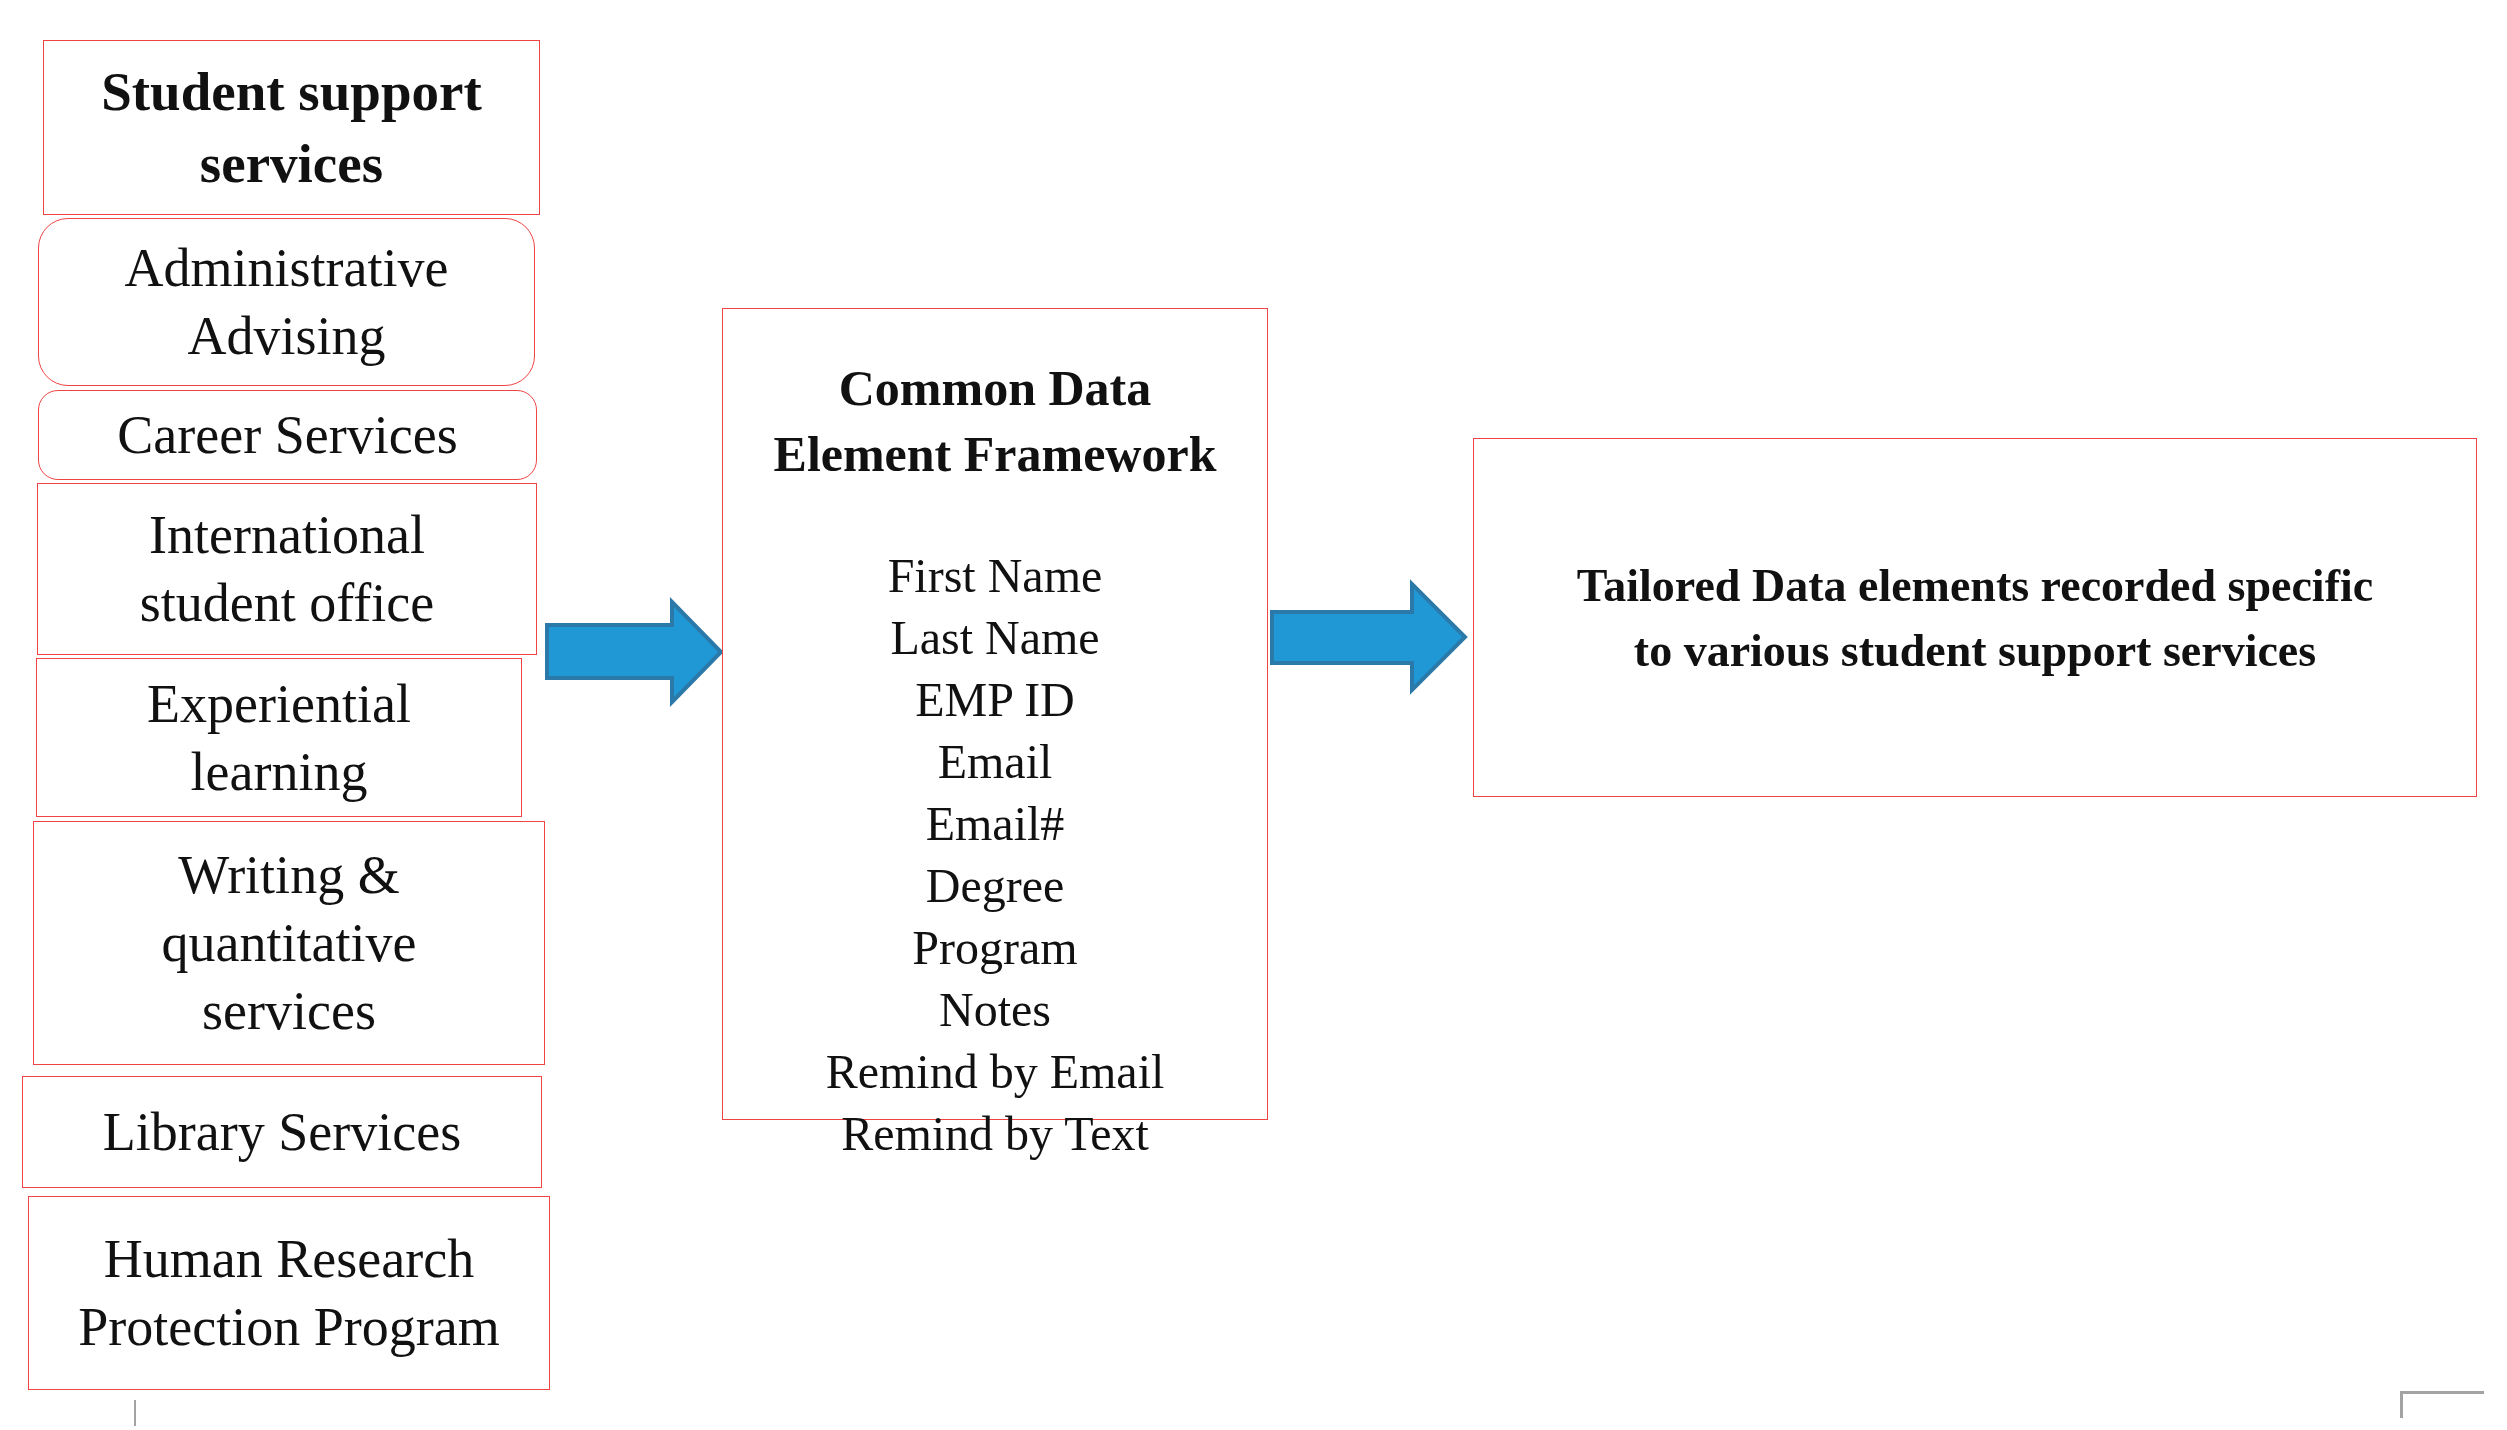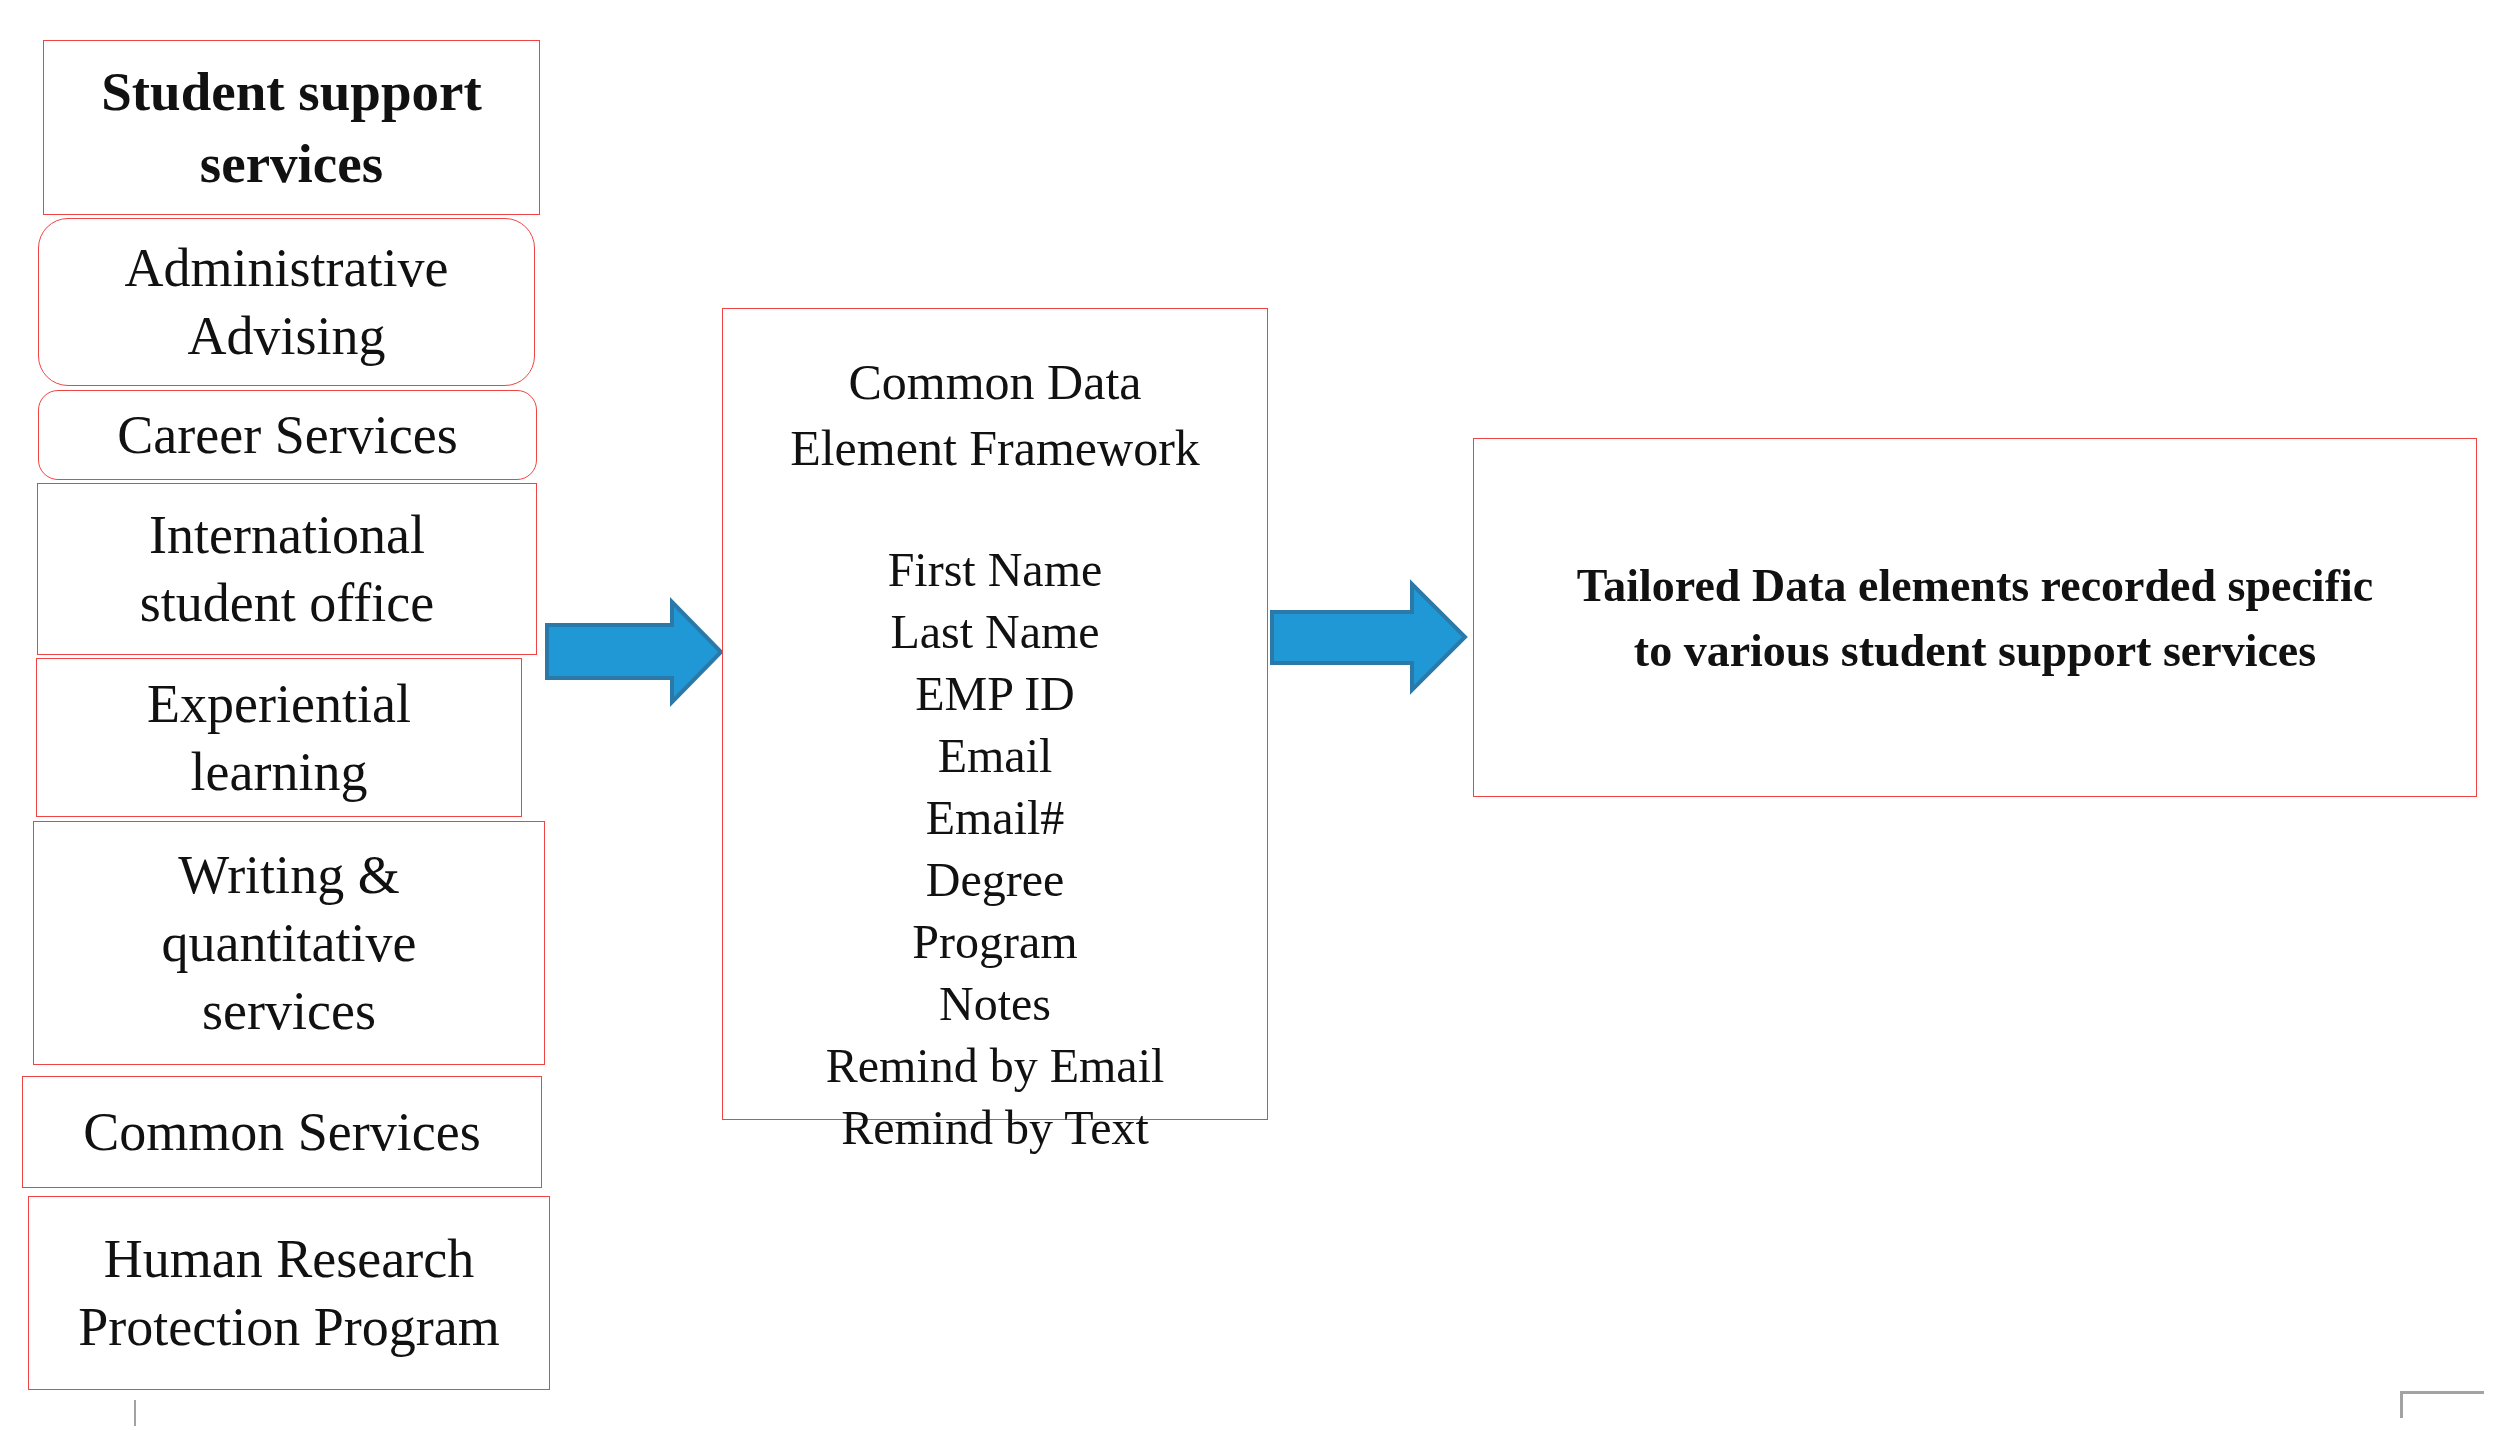--- a/index.html
+++ b/index.html
@@ -48,22 +48,22 @@
 
   
   .mid {
     left: 722px;
     top: 308px;
     width: 546px;
     height: 812px;
     display: block;
   }
   .mid-title {
-    margin-top: 22px;
-    font-weight: normal;
+    margin-top: 28px;
+    font-weight: bold;
     font-size: 50px;
     line-height: 66px;
     white-space: pre-line;
   }
   .mid-fields {
     margin-top: 40px;
     text-align: center;
   }
   .mid-fields div {
     font-size: 48px;
@@ -120,21 +120,21 @@
   <div class="box lbox b5">
     <span>Experiential
 learning</span>
   </div>
   <div class="box lbox b6">
     <span>Writing &amp;
 quantitative
 services</span>
   </div>
   <div class="box lbox b7">
-    <span>Common Services</span>
+    <span>Library Services</span>
   </div>
   <div class="box lbox b8">
     <span>Human Research
 Protection Program</span>
   </div>
 
   <svg class="arrow-svg arrow1" width="178" height="104" viewBox="0 0 178 104">
     <polygon points="2,25 127,25 127,2 176,52 127,102 127,78 2,78" stroke-width="4" stroke-linejoin="miter" fill="#2098D5" stroke="#2B79A8"></polygon>
   </svg>
 

